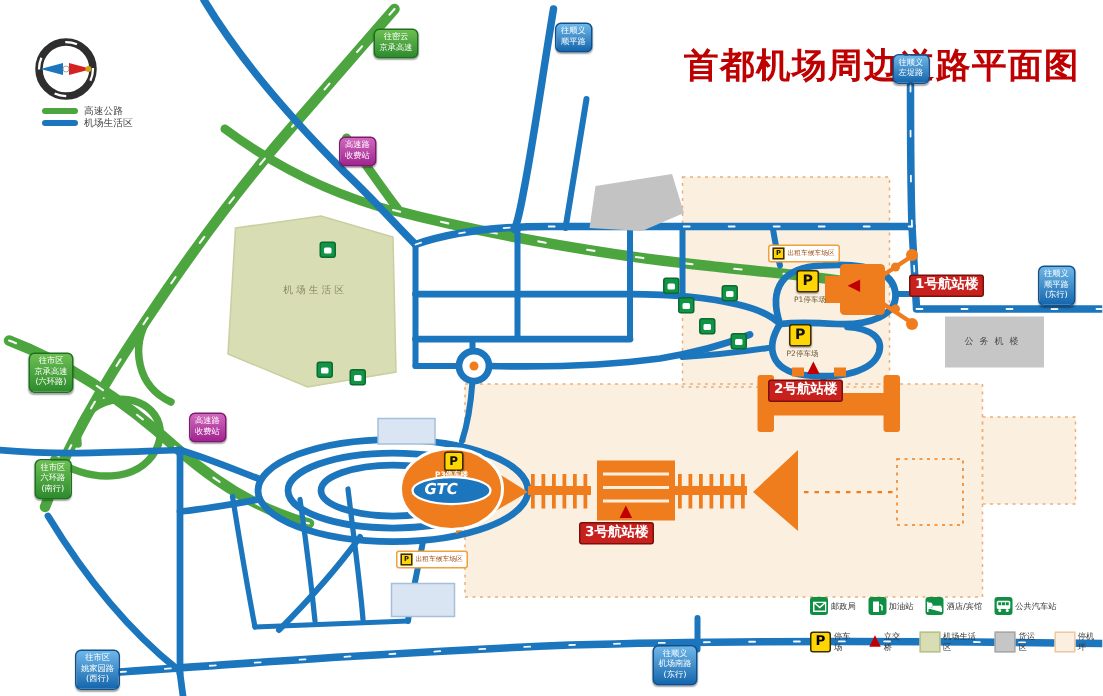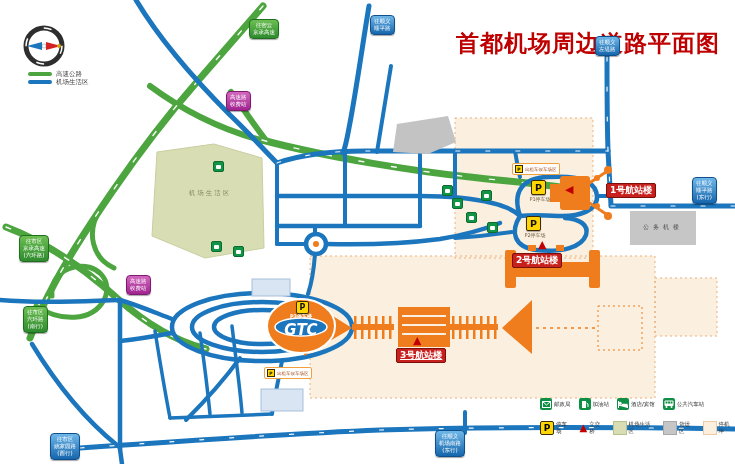--- a/index.html
+++ b/index.html
@@ -242,30 +242,30 @@
   <div class="abs dir-badge badge-pink" style="left:226px;top:91px;">高速路
 收费站</div>
   <div class="abs dir-badge badge-pink" style="left:126px;top:275px;">高速路
 收费站</div>
 
   <div class="abs term-arrow" style="left:565px;top:185px;">◀</div>
   <div class="abs term-label" style="left:606px;top:183px;">1号航站楼</div>
   <div class="abs term-arrow" style="left:538px;top:240px;">▲</div>
   <div class="abs term-label" style="left:512px;top:253px;">2号航站楼</div>
   <div class="abs term-arrow" style="left:413px;top:336px;">▲</div>
-  <div class="abs term-label" style="left:396px;top:348px;text-decoration:underline;">3号航站楼</div>
+  <div class="abs term-label" style="left:386px;top:348px;">3号航站楼</div>
 
   <div class="abs p-icon" style="left:531px;top:180px;">P</div>
   <div class="abs p-sub" style="left:522px;top:196px;">P1停车场</div>
   <div class="abs p-icon" style="left:526px;top:216px;">P</div>
   <div class="abs p-sub" style="left:517px;top:232px;">P2停车场</div>
   <div class="abs p-icon p-small" style="left:296px;top:301px;">P</div>
   <div class="abs p-sub-white" style="left:281px;top:313px;">P3停车楼</div>
 
-  <div class="abs" style="left:283px;top:321px;width:36px;text-align:center;color:#fff;font-weight:bold;font-style:italic;font-size:15px;">GTC</div>
+  <div class="abs" style="left:283px;top:321px;width:36px;text-align:left;color:#fff;font-weight:bold;font-style:italic;font-size:10px;">GTC</div>
 
   <div class="abs taxi-box" style="left:512px;top:163px;">
     <span class="taxi-p">P</span>
     <span class="taxi-txt">出租车候车场区</span>
   </div>
   <div class="abs taxi-box" style="left:264px;top:367px;">
     <span class="taxi-p">P</span>
     <span class="taxi-txt">出租车候车场区</span>
   </div>
 

